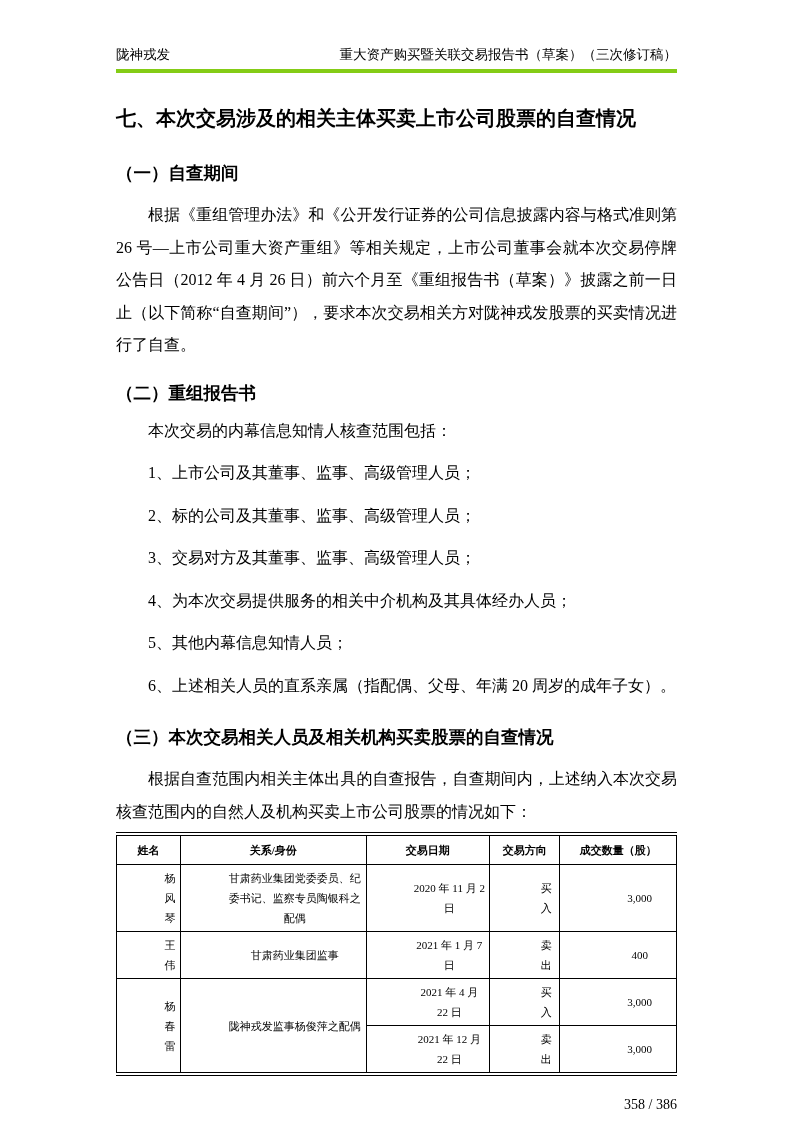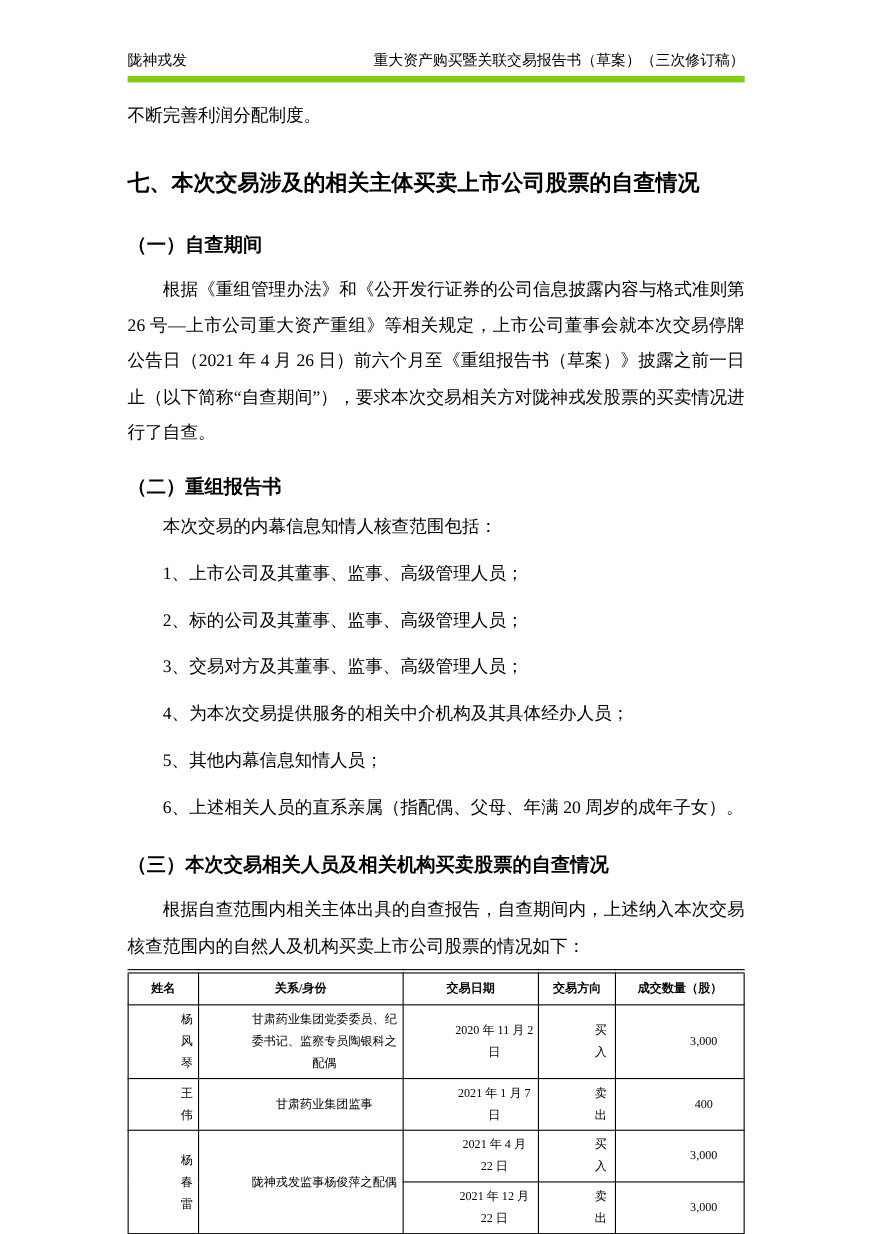--- a/index.html
+++ b/index.html
@@ -18,21 +18,21 @@
     padding: 46px 116px 0 116px;
     font-family: "Liberation Serif", "DejaVu Serif", serif;
     font-size: 16px;
     overflow: hidden;
   }
   .doc-header {
     display: flex;
     justify-content: space-between;
     font-size: 13.5px;
     padding-bottom: 5px;
-    border-bottom: 6px solid #84cc16;
+    border-bottom: 4px solid #84cc16;
   }
   .doc-header .left { white-space: nowrap; }
   .doc-header .right { white-space: nowrap; }
 
   p { margin: 0; }
 
   .intro-line {
     margin-top: 15px;
     line-height: 32px;
   }
@@ -109,26 +109,25 @@
 </head>
 <body>
 
 <div class="page">
 
   <div class="doc-header">
     <span class="left">陇神戎发</span>
     <span class="right">重大资产购买暨关联交易报告书（草案）（三次修订稿）</span>
   </div>
 
-  <p class="intro-line">不断完善利润分配制度。</p>
 
   <div class="h1">七、本次交易涉及的相关主体买卖上市公司股票的自查情况</div>
 
   <div class="h2 s1">（一）自查期间</div>
-  <p class="body-para">根据《重组管理办法》和《公开发行证券的公司信息披露内容与格式准则第 26 号—上市公司重大资产重组》等相关规定，上市公司董事会就本次交易停牌公告日（2021 年 4 月 26 日）前六个月至《重组报告书（草案）》披露之前一日止（以下简称“自查期间”），要求本次交易相关方对陇神戎发股票的买卖情况进行了自查。</p>
+  <p class="body-para">根据《重组管理办法》和《公开发行证券的公司信息披露内容与格式准则第 26 号—上市公司重大资产重组》等相关规定，上市公司董事会就本次交易停牌公告日（2012 年 4 月 26 日）前六个月至《重组报告书（草案）》披露之前一日止（以下简称“自查期间”），要求本次交易相关方对陇神戎发股票的买卖情况进行了自查。</p>
 
   <div class="h2 s2">（二）重组报告书</div>
   <p class="lead-para">本次交易的内幕信息知情人核查范围包括：</p>
   <p class="list-para">1、上市公司及其董事、监事、高级管理人员；</p>
   <p class="list-para">2、标的公司及其董事、监事、高级管理人员；</p>
   <p class="list-para">3、交易对方及其董事、监事、高级管理人员；</p>
   <p class="list-para">4、为本次交易提供服务的相关中介机构及其具体经办人员；</p>
   <p class="list-para">5、其他内幕信息知情人员；</p>
   <p class="list-para">6、上述相关人员的直系亲属（指配偶、父母、年满 20 周岁的成年子女）。</p>
 

